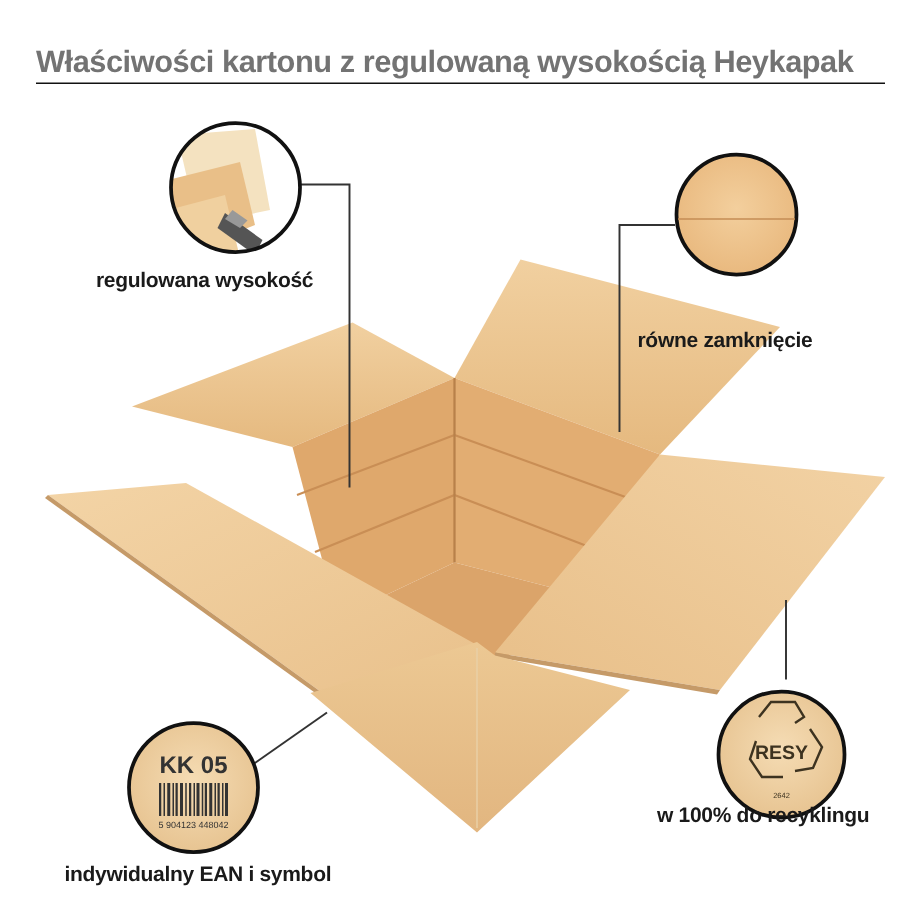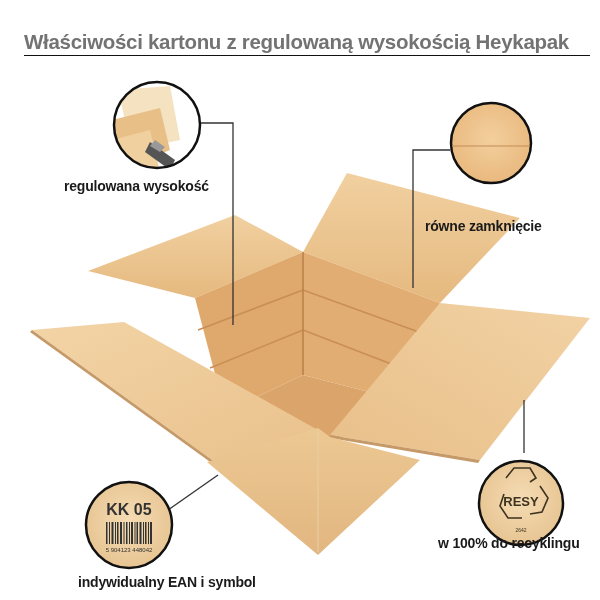--- a/index.html
+++ b/index.html
@@ -136,14 +136,14 @@
       <path d="M540,486 L548,498 L542,512 L530,514"></path>
       <path d="M522,518 L508,518 L500,506 L504,494"></path>
     </g>
     <text class="kk-text" x="521" y="506" text-anchor="middle" font-size="13" fill="#3d3320">RESY</text>
     <text x="521" y="532" text-anchor="middle" font-size="5" fill="#3d3320">2642</text>
   </g>
 </svg>
 
 <div class="label" style="left:64px; top:178px;">regulowana wysokość</div>
 <div class="label" style="left:425px; top:200px;margin-top:18px;">równe zamknięcie</div>
-<div class="label" style="left:43px; top:574px;margin-left:35px;">indywidualny EAN i symbol</div>
+<div class="label" style="left:43px; top:574px;">indywidualny EAN i symbol</div>
 <div class="label" style="left:438px; top:535px;">w 100% do recyklingu</div>
 
 </body></html>

